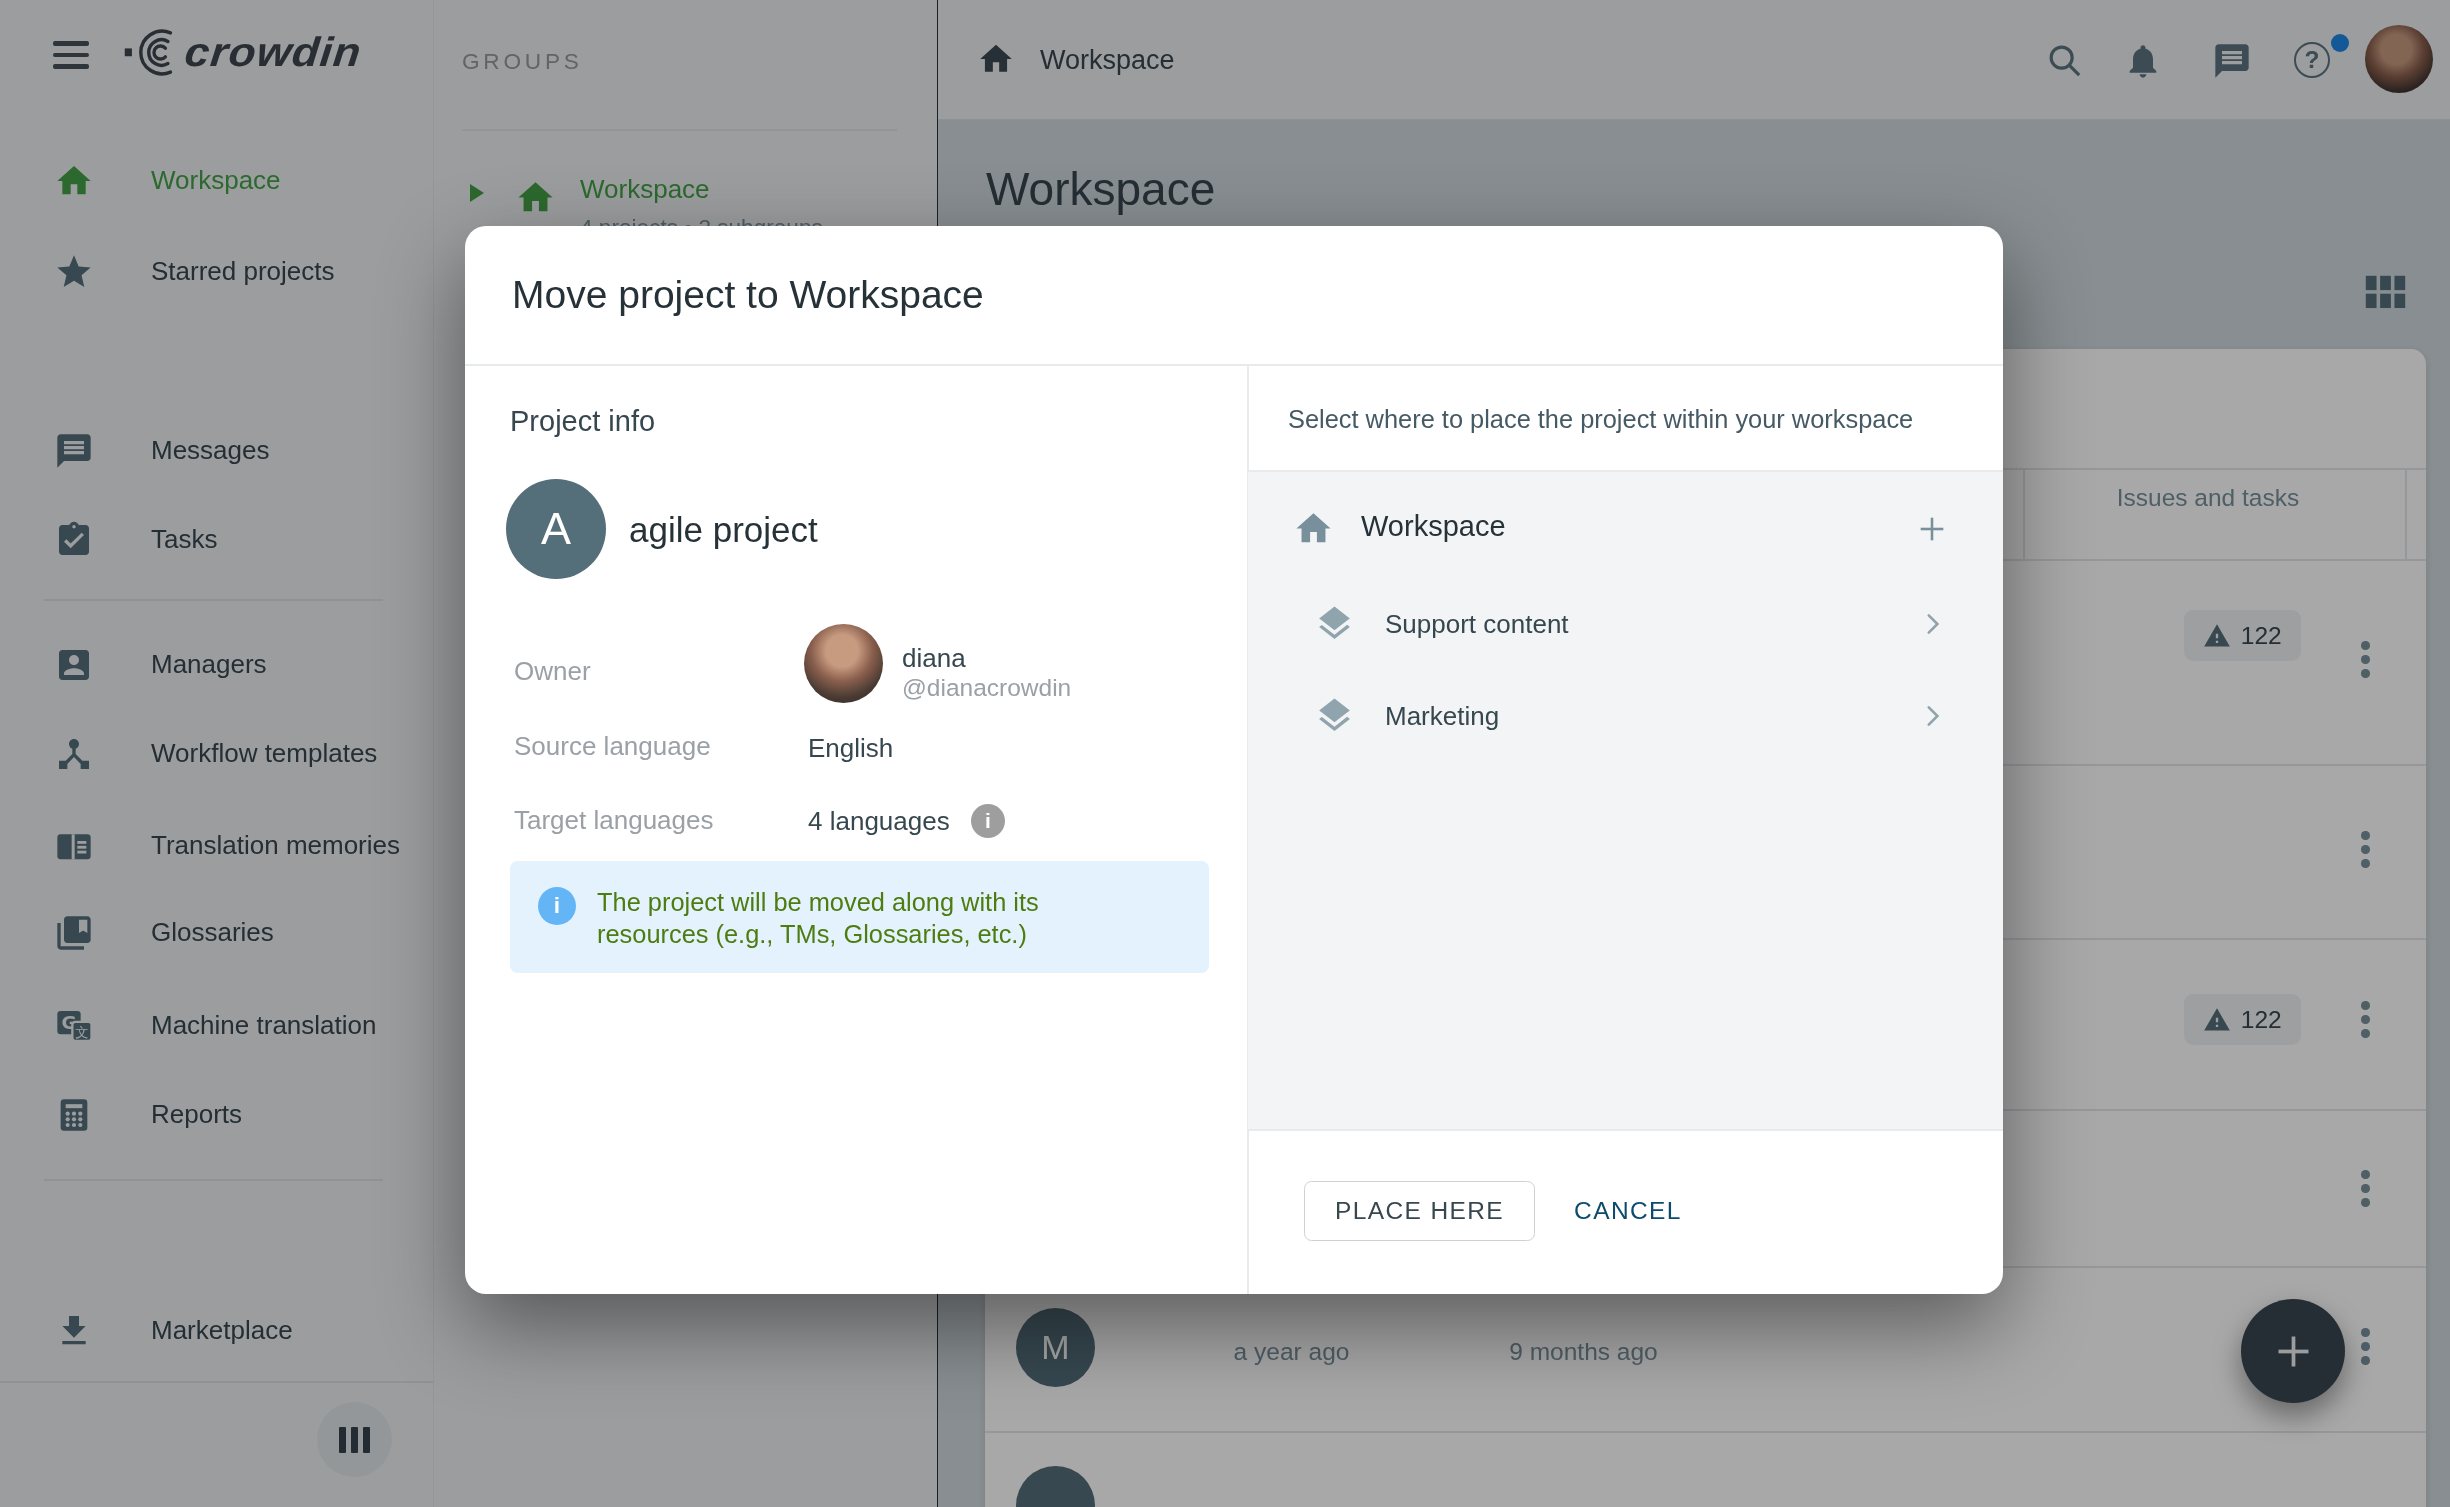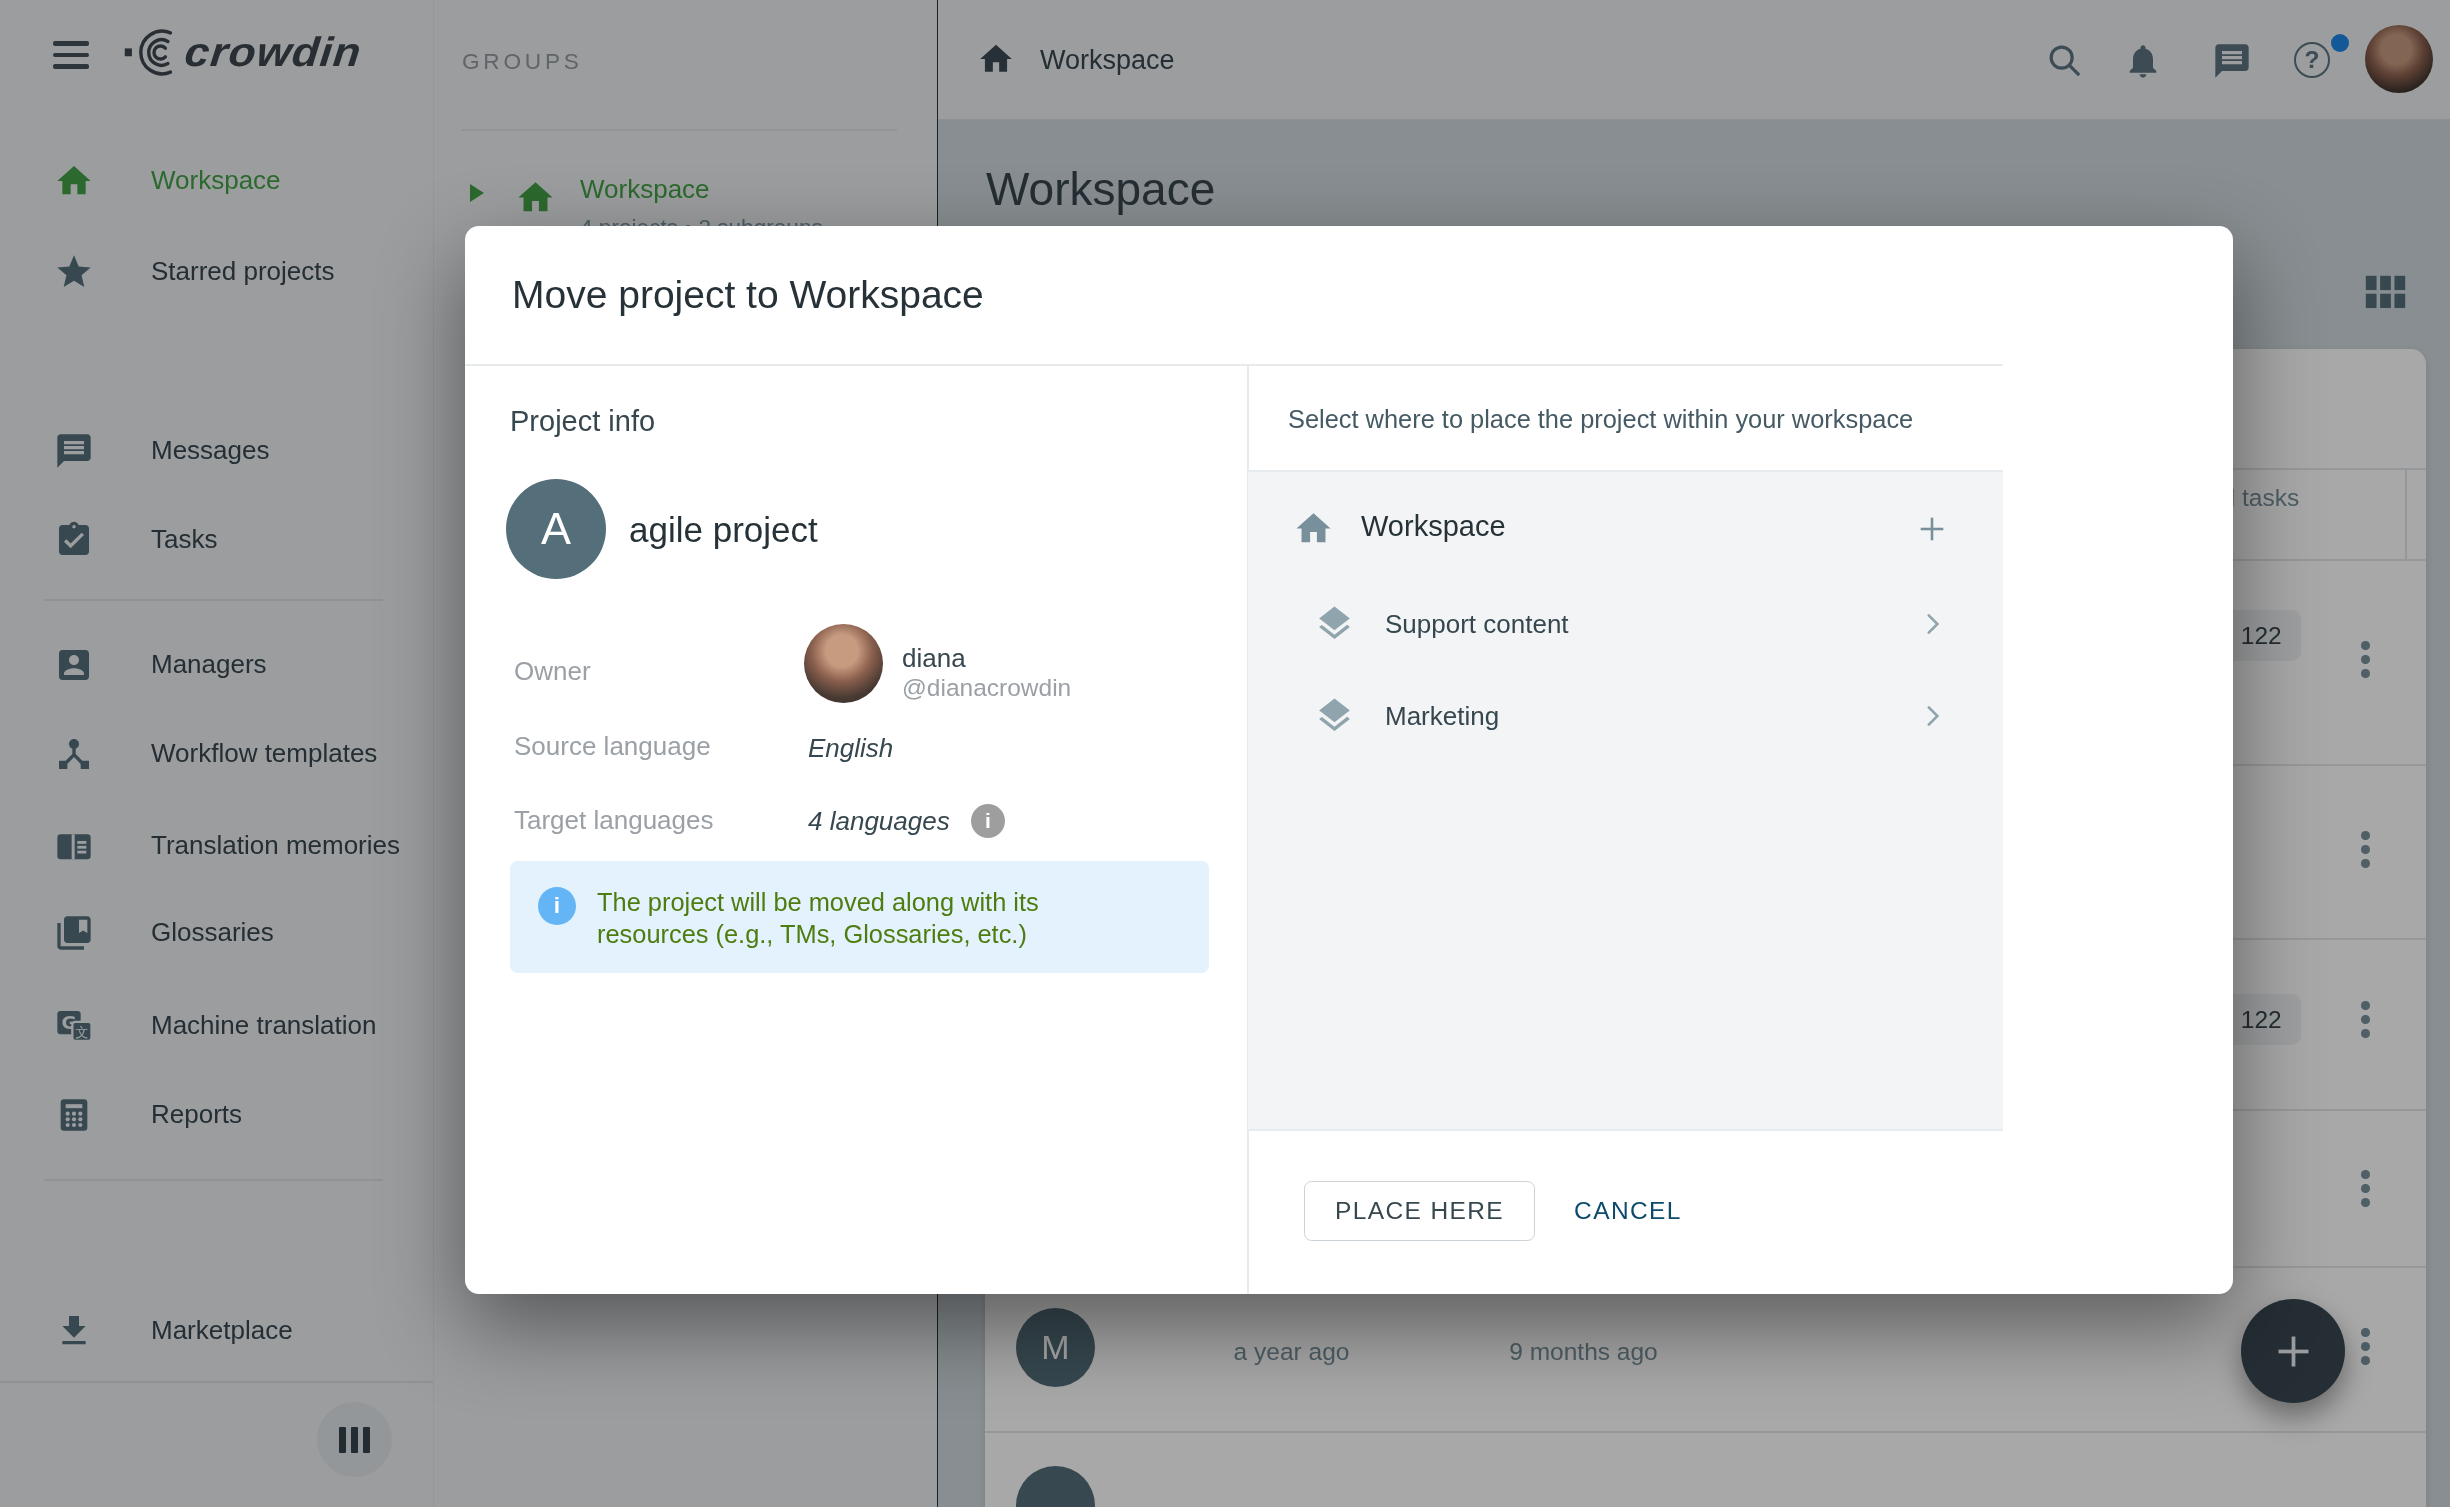--- a/index.html
+++ b/index.html
@@ -62,31 +62,31 @@
   .badge .bc{font-size:24.5px;color:#37474f;}
   .mrow-av{left:31px;width:79px;height:79px;border-radius:50%;background:#546e7a;color:#fff;
            display:flex;align-items:center;justify-content:center;font-size:34px;}
   .date{top:989px;width:207px;text-align:center;font-size:24.5px;color:#78909c;}
   .fab{left:1303px;top:1299px;width:104px;height:104px;border-radius:50%;background:#37474f;
        box-shadow:0 13px 28px rgba(0,0,0,.38);display:flex;align-items:center;justify-content:center;cursor:pointer;}
   .fab svg{width:45px;height:45px;color:#eceff1;}
 
   
   .overlay{left:0;top:0;width:2450px;height:1508px;background:rgba(0,0,0,0.34);z-index:10;}
-  .modal{left:465px;top:226px;width:1768px;height:1068px;background:#fff;border-radius:14px;z-index:20;
+  .modal{left:465px;top:226px;width:1538px;height:1068px;background:#fff;border-radius:21px;z-index:20;
          box-shadow:0 32px 85px rgba(0,0,0,.45);}
   .m-title{left:47px;top:0;height:138px;line-height:138px;font-size:39px;font-weight:500;color:#263238;}
   .m-hr{left:0;width:1538px;height:1.9px;background:#e8ebed;}
   .m-vr{left:782px;top:138px;width:1.9px;height:930px;background:#e8ebed;}
   .sec-title{left:45px;top:179px;font-size:29px;color:#37474f;}
   .pav{left:41px;top:253px;width:100px;height:100px;border-radius:50%;background:#546e7a;color:#fff;
        display:flex;align-items:center;justify-content:center;font-size:45px;font-weight:300;}
   .pname{left:164px;top:284px;font-size:35px;color:#263238;}
   .flabel{left:49px;font-size:26px;color:#9aa0a6;}
-  .fvalue{left:343px;font-size:26px;color:#37474f;font-style:italic;}
+  .fvalue{left:343px;font-size:26px;color:#37474f;}
   .oav{left:339px;top:398px;width:79px;height:79px;border-radius:50%;
        background:radial-gradient(circle at 48% 34%,#c79b80 0 24%,#8a5f4d 46%,#4a3b33 70%,#2a2422 100%);}
   .oname{left:437px;top:417px;font-size:26px;color:#37474f;}
   .ohandle{left:437px;top:448px;font-size:24.5px;color:#9aa0a6;}
   .idot{left:506px;top:578px;width:34px;height:34px;border-radius:50%;background:#9e9e9e;color:#fff;
         display:flex;align-items:center;justify-content:center;font-size:21px;font-weight:bold;cursor:pointer;}
   .note{left:45px;top:635px;width:699px;height:112px;background:#e3f2fd;border-radius:7.5px;}
   .note-ic{left:73px;top:661px;width:38px;height:38px;border-radius:50%;background:#64b5f6;color:#fff;
            display:flex;align-items:center;justify-content:center;font-size:22.6px;font-weight:bold;}
   .note-l{left:132px;font-size:25.4px;line-height:32px;color:#4d7c0f;}

